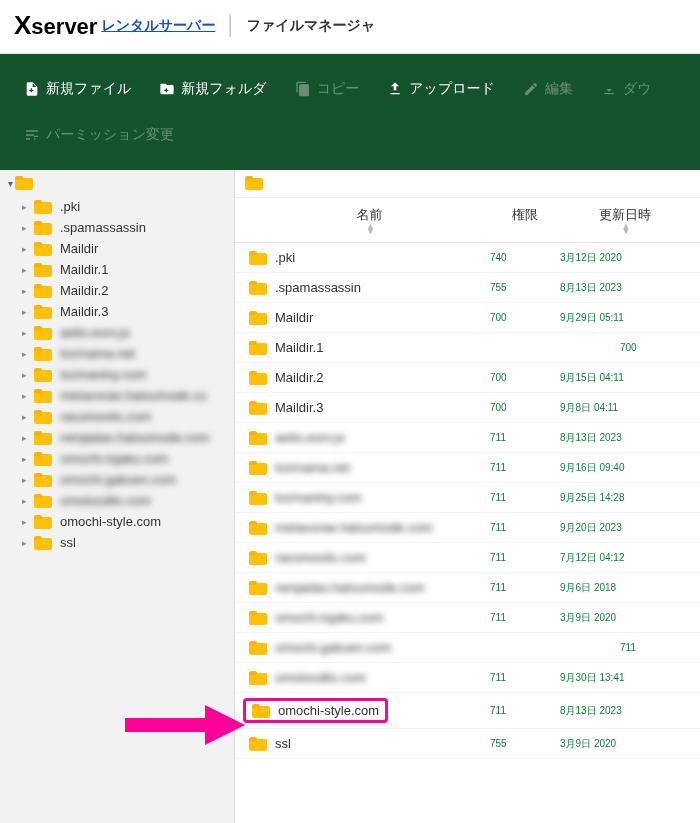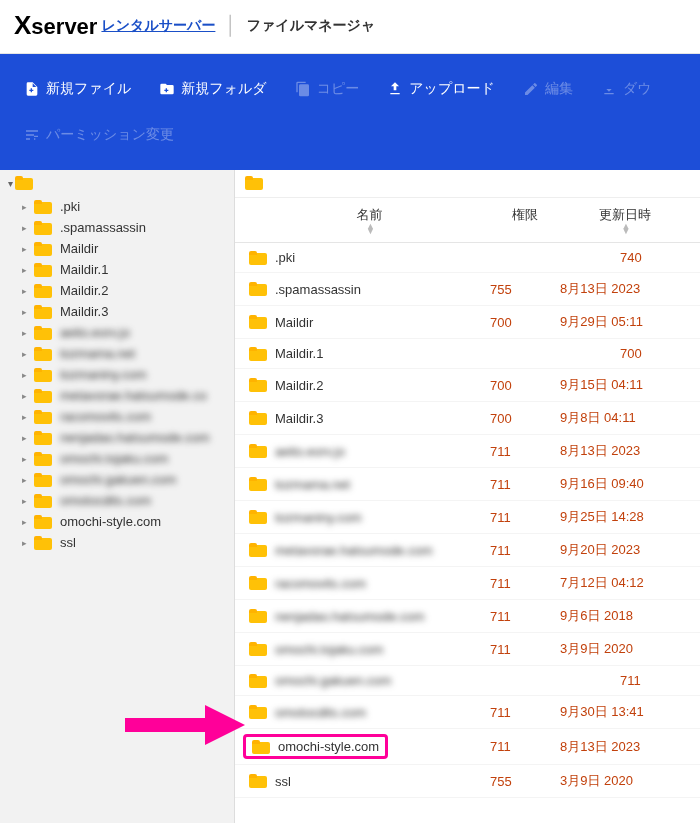--- a/index.html
+++ b/index.html
@@ -3,21 +3,21 @@
 <meta charset="utf-8">
 <style>
   * { box-sizing: border-box; margin: 0; padding: 0; }
   body { font-family: -apple-system, "Hiragino Sans", "Meiryo", sans-serif; font-size: 13px; color: #333; width: 700px; height: 823px; overflow: hidden; background: #fff; position: relative; }
   .header { display: flex; align-items: center; padding: 10px 14px 12px; border-bottom: 1px solid #e5e5e5; }
   .logo { font-weight: 900; font-size: 22px; color: #000; display: flex; align-items: baseline; }
   .logo .x { font-size: 26px; }
   .sub1 { font-size: 14px; color: #1a4fc7; font-weight: 700; margin-left: 4px; text-decoration: underline; }
   .divider { color: #bbb; margin: 0 10px; font-size: 18px; }
   .sub2 { font-size: 14px; font-weight: 700; }
-  .toolbar { background: #1d4ed8; color: #fff; display: flex; align-items: flex-end; padding: 12px 10px; flex-wrap: wrap; min-height: 100px; }
+  .toolbar { background: #14532d; color: #fff; display: flex; align-items: flex-end; padding: 12px 10px; flex-wrap: wrap; min-height: 100px; }
   .tbtn { display: flex; align-items: center; padding: 14px 14px; cursor: pointer; font-size: 14px; }
   .tbtn.disabled { color: rgba(255,255,255,0.35); cursor: default; }
   .tbtn svg, .tbtn .ico { width: 16px; height: 16px; margin-right: 6px; flex: none; }
   .main { display: flex; height: calc(823px - 48px - 100px); }
   .sidebar { width: 235px; background: #f2f2f2; border-right: 1px solid #ddd; overflow: hidden; }
   .root-row { padding: 6px 8px; display: flex; align-items: center; }
   .root-row .caret { color: #666; margin-right: 2px; font-size: 10px; }
   .tree { list-style: none; }
   .tree li { display: flex; align-items: center; padding: 3px 0 3px 22px; font-size: 13px; color: #333; cursor: pointer; }
   .tree li .caret { color: #888; margin-right: 4px; font-size: 9px; width: 8px; }
@@ -25,21 +25,21 @@
   .path-row { padding: 6px 10px; border-bottom: 1px solid #eee; }
   .thead { display: flex; border-bottom: 1px solid #e5e5e5; padding: 8px 10px 8px 14px; font-size: 13px; color: #333; }
   .thead .hcol { display: flex; align-items: center; flex-direction: column; }
   .thead .sort { color: #bbb; font-size: 9px; display: inline-flex; flex-direction: column; margin-left: 2px; line-height: 5px; }
   .col-name { flex: 1; }
   .col-perm { width: 70px; }
   .col-date { width: 130px; }
   .tbody { overflow-y: auto; flex: 1; }
   .row { display: flex; align-items: center; padding: 7px 10px 7px 14px; border-bottom: 1px solid #f4f4f4; cursor: pointer; }
   .row .col-name { display: flex; align-items: center; }
-  .row .col-date, .row .col-perm { color: #c2410c; font-size: 13px; }
+  .row .col-date, .row .col-perm { color: #15803d; font-size: 10px; }
   .blur { filter: blur(3px); }
   .folder-ico { width: 18px; height: 14px; margin-right: 8px; position: relative; flex: none; }
   .folder-ico::before { content: ""; position: absolute; left: 0; top: 2px; width: 18px; height: 12px; background: #ffc107; border-radius: 2px; }
   .folder-ico::after { content: ""; position: absolute; left: 0; top: 0; width: 8px; height: 4px; background: #ffb300; border-radius: 2px 2px 0 0; }
   .highlight-box { border: 3px solid #ff0099; border-radius: 4px; padding: 2px 6px; margin: -2px -6px; }
   .arrow-annot { position: absolute; left: 120px; bottom: 70px; pointer-events: none; }
   .arrow-annot svg { width: 130px; height: 50px; }
 </style>
 </head>
 <body>
@@ -215,20 +215,21 @@
           </span>
         </div>
     </div>
     <div class="tbody" id="tbody">
         <div class="row">
           <div class="col-name">
             <span class="folder-ico"></span>
             <span class="">.pki</span>
           </div>
           <div class="col-perm">740</div>
+          <div class="col-date">3月12日 2020</div>
         </div>
         <div class="row">
           <div class="col-name">
             <span class="folder-ico"></span>
             <span class="">.spamassassin</span>
           </div>
           <div class="col-perm">755</div>
           <div class="col-date">8月13日 2023</div>
         </div>
         <div class="row">

